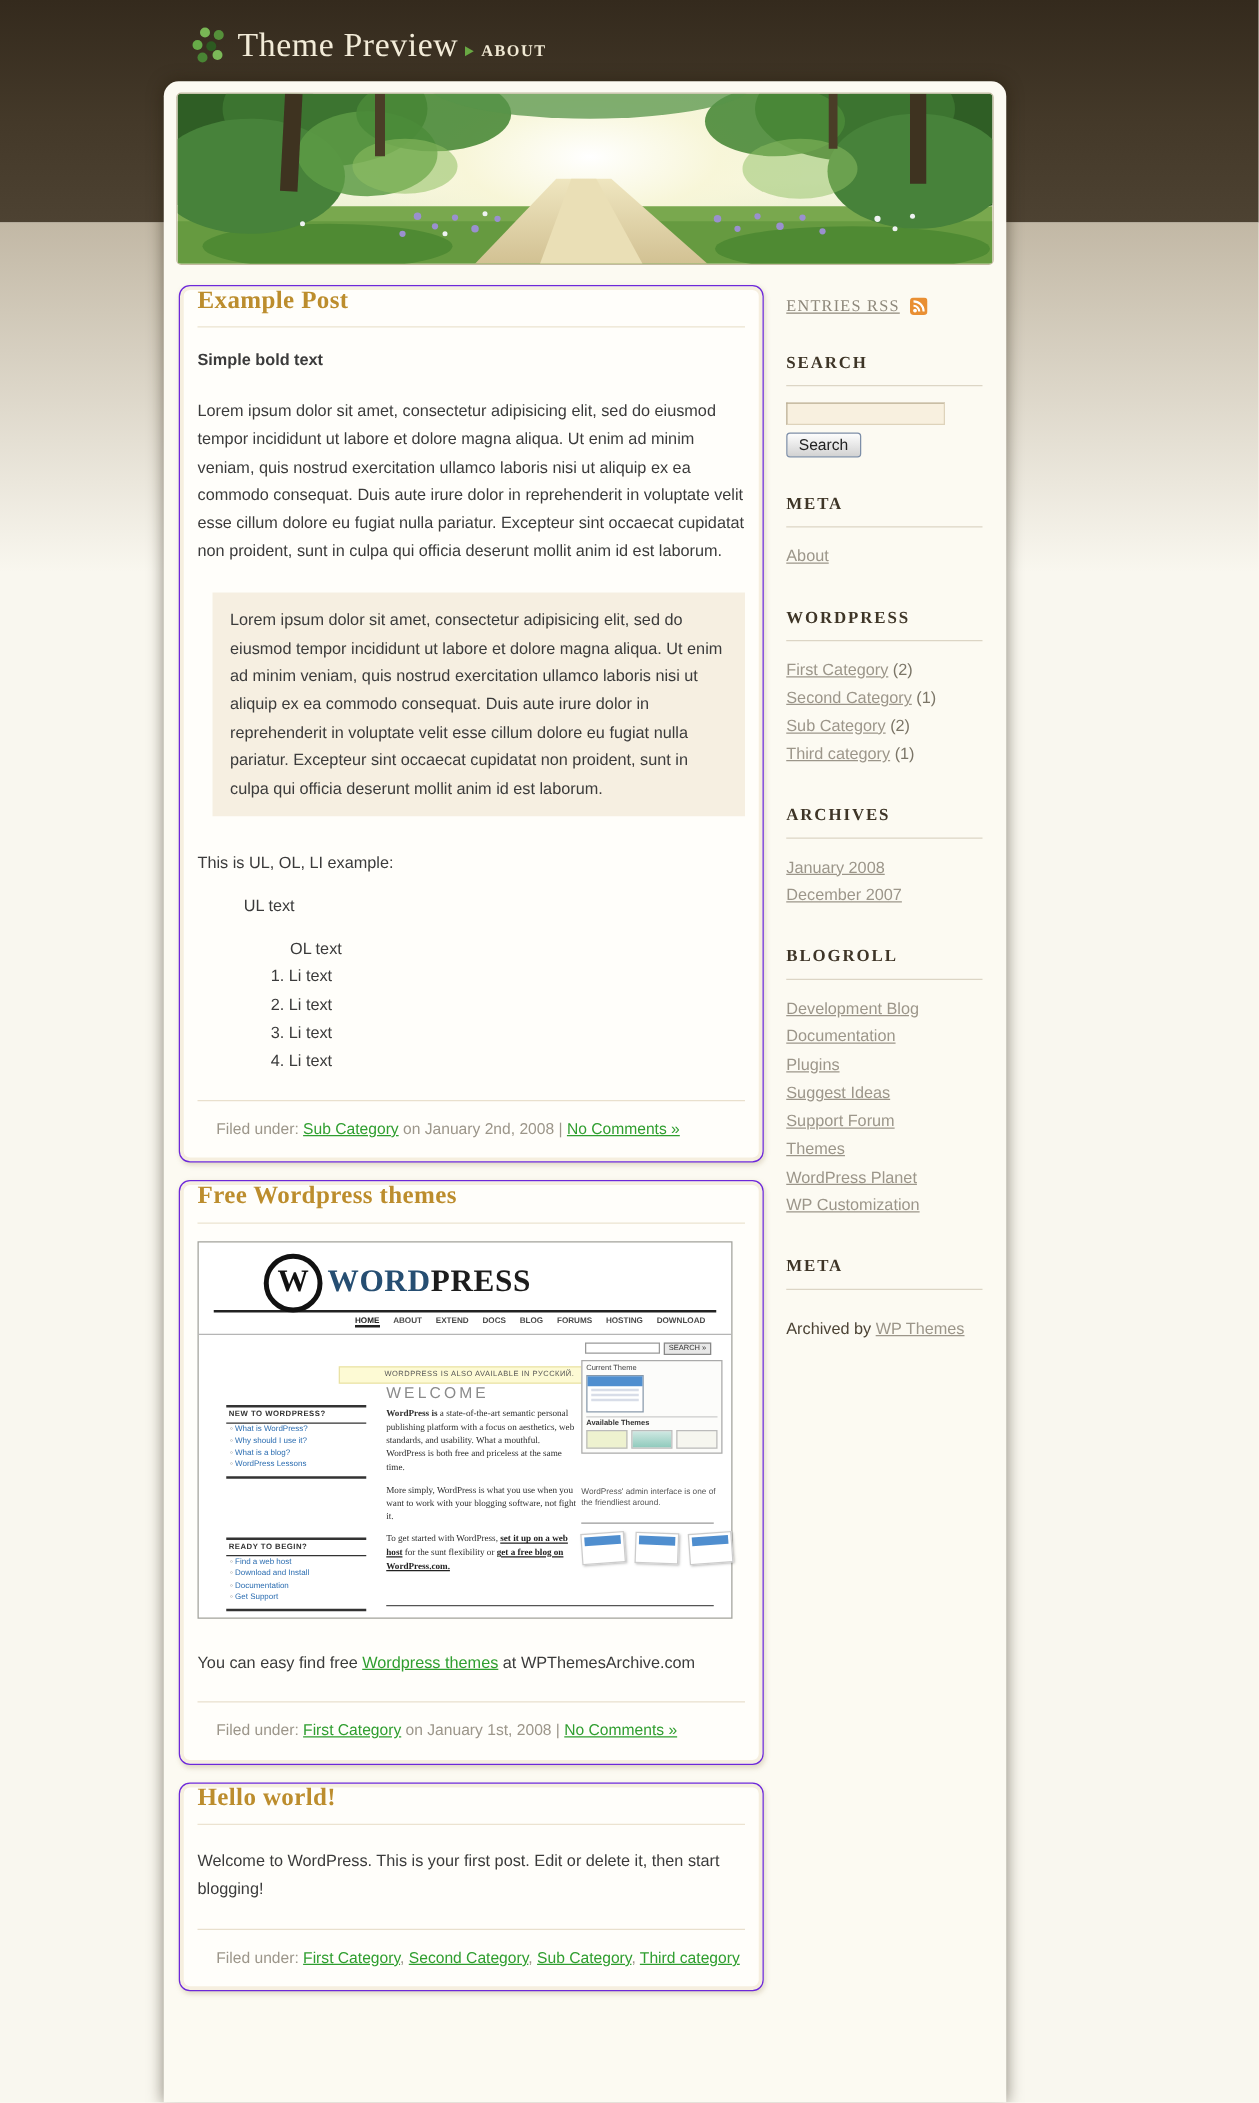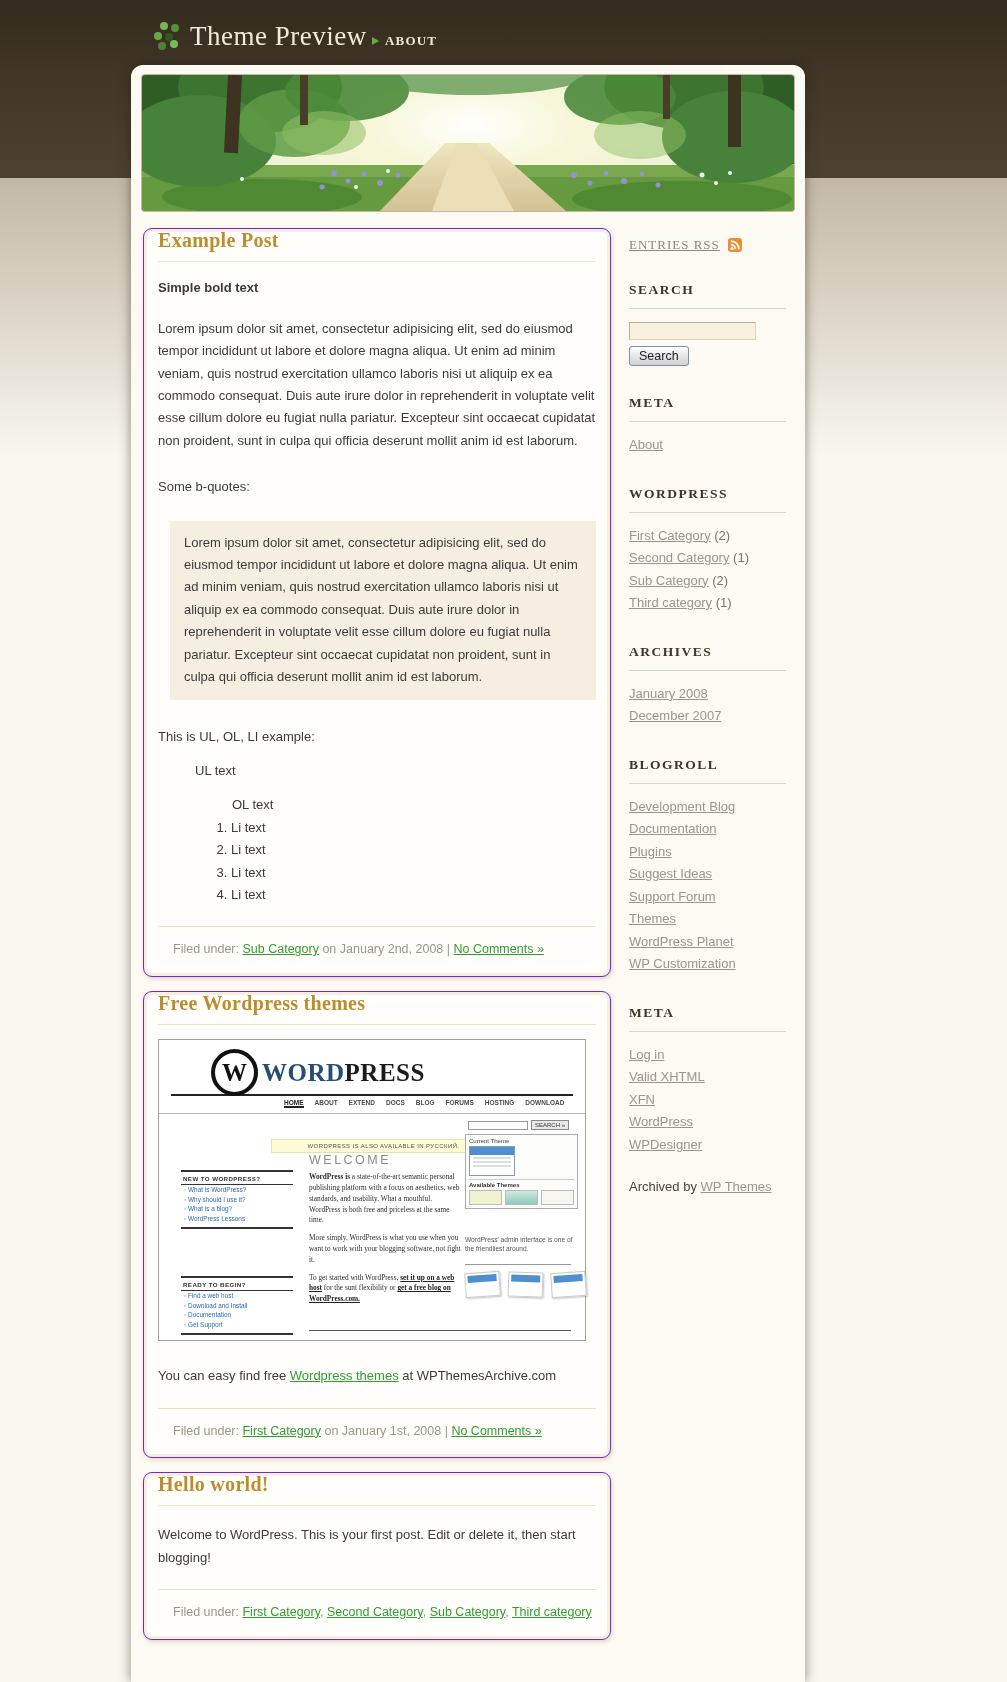--- a/index.html
+++ b/index.html
@@ -219,21 +219,20 @@
     </svg>
   </div>
 
   <div class="content">
 
     <div class="post">
       <h2 class="post-title">Example Post</h2>
       <div class="t-rule"></div>
       <p class="bold">Simple bold text</p>
       <p class="para">Lorem ipsum dolor sit amet, consectetur adipisicing elit, sed do eiusmod tempor incididunt ut labore et dolore magna aliqua. Ut enim ad minim veniam, quis nostrud exercitation ullamco laboris nisi ut aliquip ex ea commodo consequat. Duis aute irure dolor in reprehenderit in voluptate velit esse cillum dolore eu fugiat nulla pariatur. Excepteur sint occaecat cupidatat non proident, sunt in culpa qui officia deserunt mollit anim id est laborum.</p>
-      <p class="label">Some b-quotes:</p>
       <blockquote>Lorem ipsum dolor sit amet, consectetur adipisicing elit, sed do eiusmod tempor incididunt ut labore et dolore magna aliqua. Ut enim ad minim veniam, quis nostrud exercitation ullamco laboris nisi ut aliquip ex ea commodo consequat. Duis aute irure dolor in reprehenderit in voluptate velit esse cillum dolore eu fugiat nulla pariatur. Excepteur sint occaecat cupidatat non proident, sunt in culpa qui officia deserunt mollit anim id est laborum.</blockquote>
       <p class="list-intro">This is UL, OL, LI example:</p>
       <div class="ul-item">UL text</div>
       <div class="ol-label">OL text</div>
       <ol>
         <li>Li text</li>
         <li>Li text</li>
         <li>Li text</li>
         <li>Li text</li>
       </ol>
@@ -399,27 +398,20 @@
         <div class="sb-row"><a>Support Forum</a></div>
         <div class="sb-row"><a>Themes</a></div>
         <div class="sb-row"><a>WordPress Planet</a></div>
         <div class="sb-row"><a>WP Customization</a></div>
       </div>
     </div>
 
     <div class="sb-section">
       <h3 class="sb-h">META</h3>
       <div class="sb-rule"></div>
-      <div class="sb-list">
-        <div class="sb-row"><a>Log in</a></div>
-        <div class="sb-row"><a>Valid XHTML</a></div>
-        <div class="sb-row"><a>XFN</a></div>
-        <div class="sb-row"><a>WordPress</a></div>
-        <div class="sb-row"><a>WPDesigner</a></div>
-      </div>
     </div>
 
     <div class="archived">
       <span>Archived by </span><a>WP Themes</a>
     </div>
 
   </div>
 </div>
 
 </body></html>

